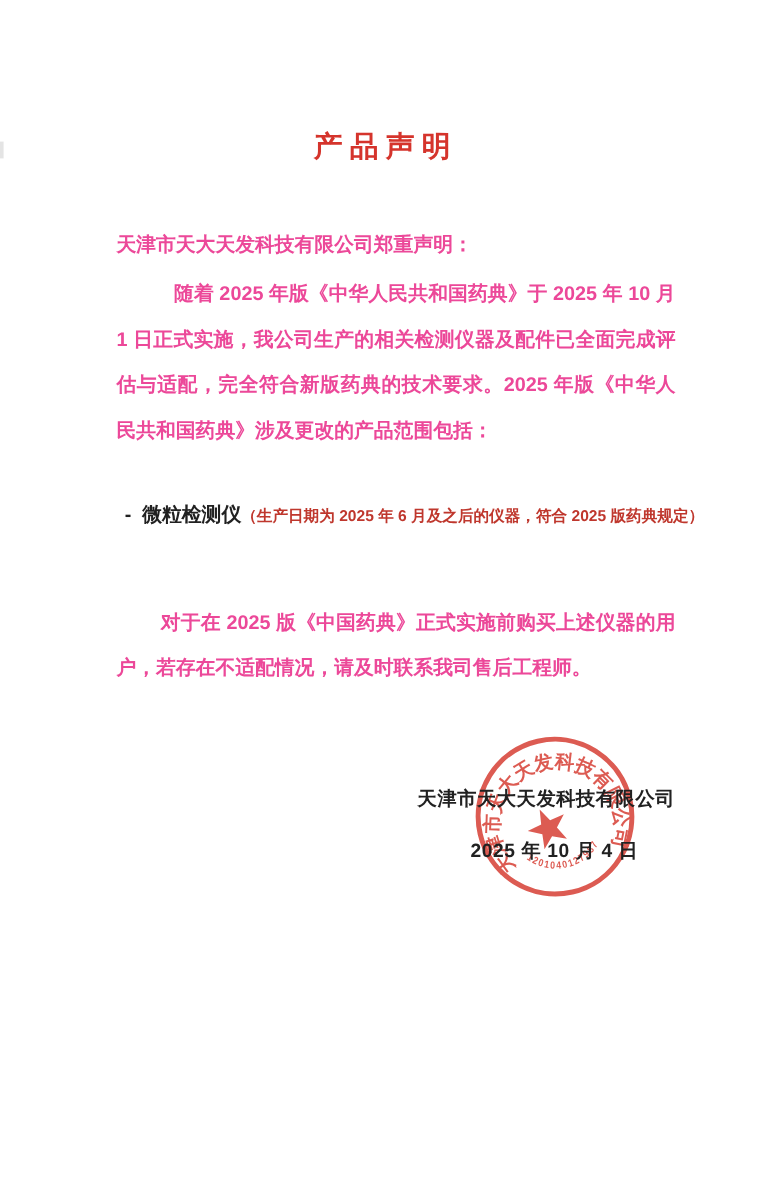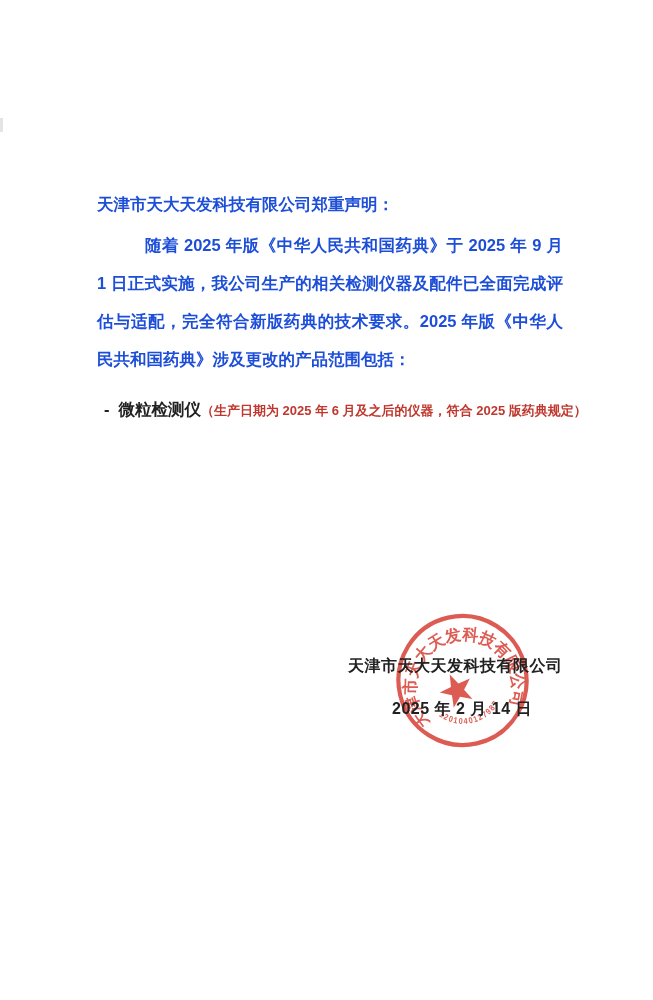--- a/index.html
+++ b/index.html
@@ -23,29 +23,29 @@
     text-align: center;
     font-size: 24px; font-weight: 700;
     letter-spacing: 6px;
     color: #d5342c;
   }
 
   .body-block {
     position: absolute; left: 97px; width: 466px;
     font-size: 16.5px; line-height: 38px;
     font-weight: 600; text-align: justify;
-    color: #1d4ed8;
+    color: #ec4899;
   }
   .block-1 { top: 185px; }
   .para-indent { text-indent: 48px; }
   .para-indent-sm { text-indent: 37px; }
   .block-1 .para-indent { margin-top: 3px; }
 
   .product-list {
-    position: absolute; left: 104px; top: 392px;
+    position: absolute; left: 104px; top: 412px;
     list-style: none;
   }
   .product-item {
     line-height: 35.5px; white-space: nowrap;
     font-weight: 600;
   }
   .product-bullet { font-size: 16.5px; color: #212121; margin-right: 9px; }
   .product-name  { font-size: 16.5px; color: #212121; }
   .product-note  { font-size: 13px; color: #bf372d; font-weight: 600; }
 
@@ -73,37 +73,39 @@
   }
   .seal svg { width: 100%; height: 100%; }
 </style>
 </head>
 <body>
 
 <div class="page">
 
   <div class="scan-artifact"></div>
 
+  <h1 class="doc-title">产品声明</h1>
 
   <div class="body-block block-1">
     <p>天津市天大天发科技有限公司郑重声明：</p>
-    <p class="para-indent">随着 2025 年版《中华人民共和国药典》于 2025 年 9 月 1 日正式实施，我公司生产的相关检测仪器及配件已全面完成评估与适配，完全符合新版药典的技术要求。2025 年版《中华人民共和国药典》涉及更改的产品范围包括：</p>
+    <p class="para-indent">随着 2025 年版《中华人民共和国药典》于 2025 年 10 月 1 日正式实施，我公司生产的相关检测仪器及配件已全面完成评估与适配，完全符合新版药典的技术要求。2025 年版《中华人民共和国药典》涉及更改的产品范围包括：</p>
   </div>
 
   <ul class="product-list">
     <li class="product-item">
       <span class="product-bullet">-</span><span class="product-name">微粒检测仪</span><span class="product-note">（生产日期为 2025 年 6 月及之后的仪器，符合 2025 版药典规定）</span>
     </li>
   </ul>
 
   <div class="body-block block-2">
+    <p class="para-indent-sm">对于在 2025 版《中国药典》正式实施前购买上述仪器的用户，若存在不适配情况，请及时联系我司售后工程师。</p>
   </div>
 
   <div class="sig-company">天津市天大天发科技有限公司</div>
-  <div class="sig-date">2025 年 2 月 14 日</div>
+  <div class="sig-date">2025 年 10 月 4 日</div>
 
   <div class="seal">
     <svg viewBox="0 0 155 155" xmlns="http://www.w3.org/2000/svg">
       <defs>
         <path id="ringPath" d="M 36.5,111.5 A 48.5,48.5 0 1 1 118.5,111.5" fill="none"></path>
         <path id="serialPath" d="M 45,105 A 41,41 0 0 0 110,105" fill="none"></path>
       </defs>
       <ellipse cx="77.5" cy="77.5" rx="64" ry="64.5" fill="none" stroke="#d8443a" stroke-width="4.2"></ellipse>
       <text font-size="16.5" font-weight="bold" fill="#d8443a" font-family="Liberation Sans, DejaVu Sans, sans-serif">
         <textPath href="#ringPath" startOffset="0" textLength="208" lengthAdjust="spacingAndGlyphs">天津市天大天发科技有限公司</textPath>

